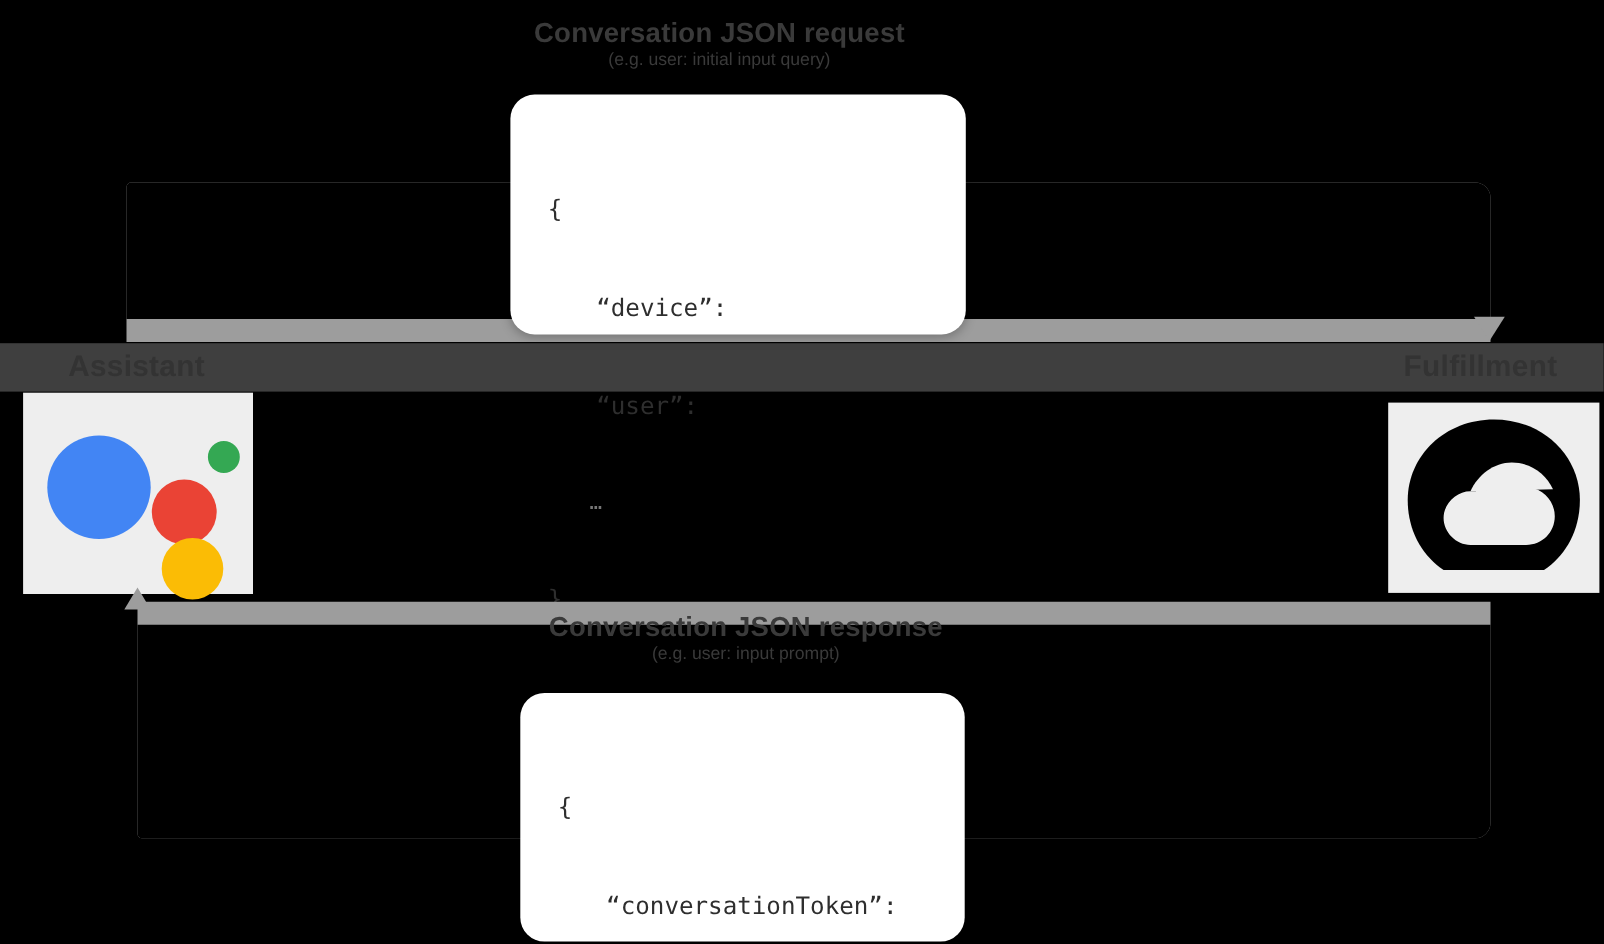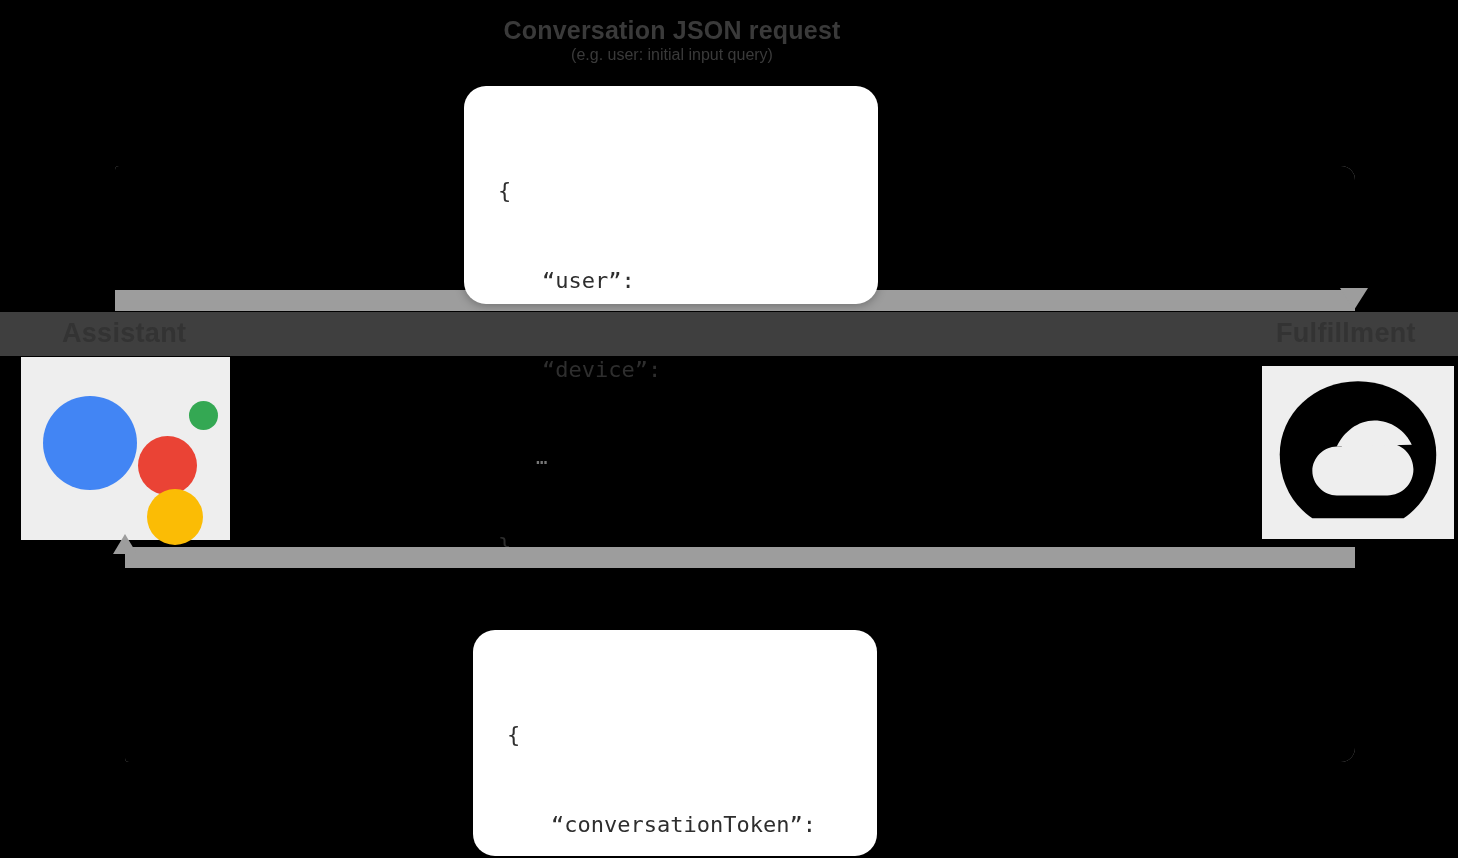--- a/index.html
+++ b/index.html
@@ -32,21 +32,21 @@
     font-weight: 700;
     letter-spacing: .2px;
     color: #3a3a3a;
   }
   .caption-sub {
     font-size: 16px;
     font-weight: 400;
     color: #3a3a3a;
   }
 
-  #caption-request { left: 382px; top: 16px; width: 580px; }
+  #caption-request { left: 364px; top: 16px; width: 580px; }
   #caption-response { left: 388px; top: 556px; width: 580px; }
 
   
   .flow-band {
     position: absolute;
     background: #9d9d9d;
   }
   #request-band {
     left: 115px;
     top: 166px;
@@ -185,22 +185,22 @@
     <div class="caption-title">Conversation JSON request</div>
     <div class="caption-sub">(e.g. user: initial input query)</div>
   </div>
 
   <div class="flow-band" id="request-band"></div>
   <div class="band-cut" id="request-cut"></div>
   <div class="arrow-head" id="request-arrow-head"></div>
 
   <div class="json-card" id="request-json">
     <span class="json-line">{</span>
+    <span class="json-line json-indent">“device”:</span>
     <span class="json-line json-indent">“user”:</span>
-    <span class="json-line json-indent">“device”:</span>
     <span class="json-line json-ellipsis">…</span>
     <span class="json-line">}</span>
   </div>
 
   <div id="label-strip"></div>
   <div class="strip-label" id="label-assistant">Assistant</div>
   <div class="strip-label" id="label-fulfillment">Fulfillment</div>
 
   <div class="tile" id="assistant-tile">
     <div id="assistant-logo">
@@ -216,20 +216,24 @@
       <path fill="#000000" d="M50 2 C23 2 2 22 2 47 C2 64 10 78 22 86 L78 86 C90 78 98 64 98 47 C98 22 77 2 50 2 Z"></path>
       <path fill="#eeeeee" d="M60 28 c-9 0 -17 6 -20 14 c-1 0 -2 0 -3 0 c-8 0 -15 7 -15 15 c0 8 7 15 15 15 l31 0 c9 0 16 -7 16 -16 c0 -8 -6 -15 -14 -16 c-1 -7 -5 -12 -10 -12 Z"></path>
       <path fill="#eeeeee" d="M37 42 c4 -9 13 -16 23 -16 c10 0 19 6 23 15 l-46 1 Z"></path>
     </svg>
   </div>
 
   <div class="flow-band" id="response-band"></div>
   <div class="band-cut" id="response-cut"></div>
   <div class="arrow-head" id="response-arrow-head"></div>
 
+  <div class="caption-block" id="caption-response">
+    <div class="caption-title">Conversation JSON response</div>
+    <div class="caption-sub">(e.g. user: input prompt)</div>
+  </div>
 
   <div class="json-card" id="response-json">
     <span class="json-line">{</span>
     <span class="json-line json-indent">“conversationToken”:</span>
     
     
     
   </div>
 
 </div>

